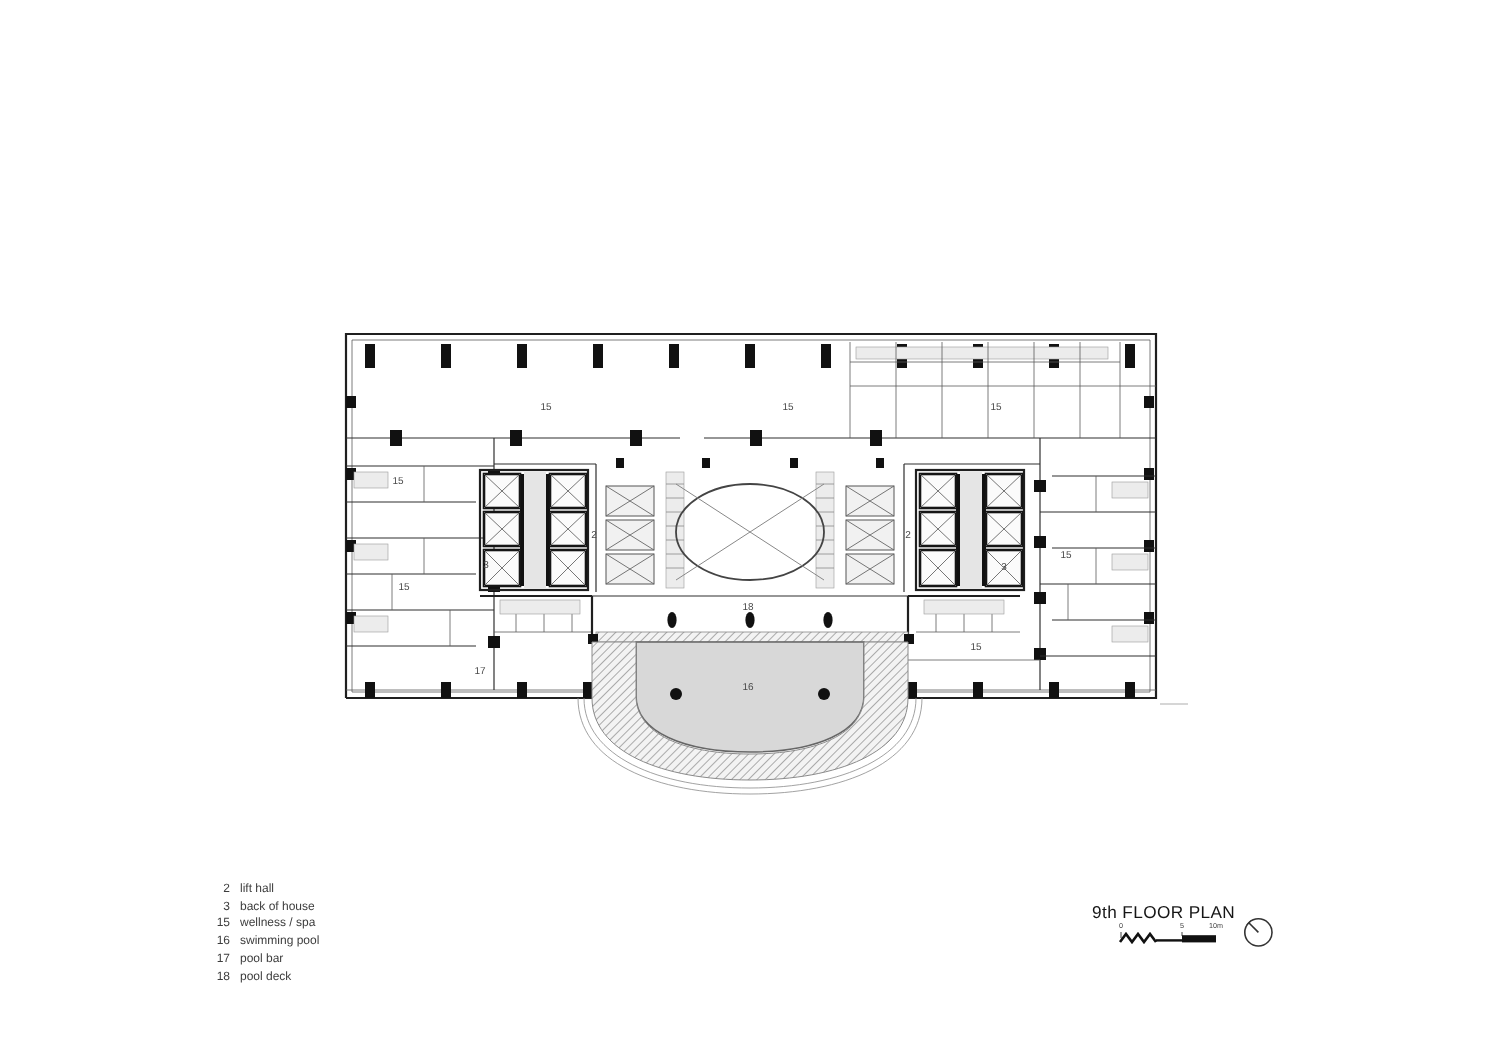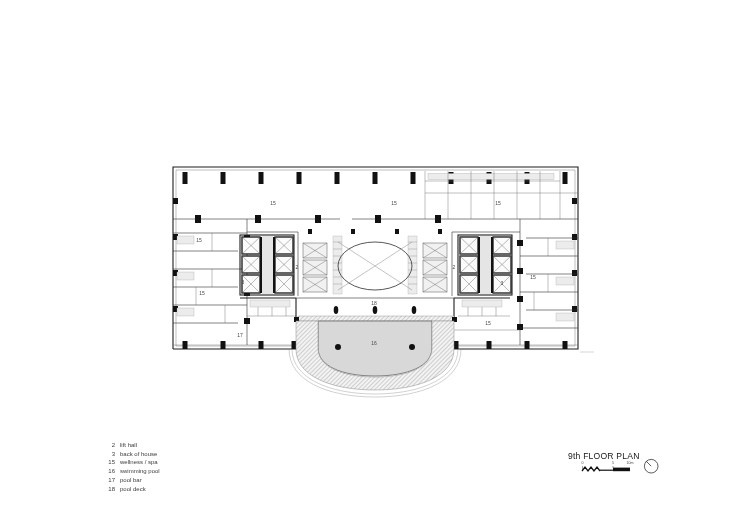--- a/index.html
+++ b/index.html
@@ -17,21 +17,21 @@
   .shaft{fill:#fbfbfb;stroke:#151515;stroke-width:1.3;}
   .xline{stroke:#666;stroke-width:0.45;fill:none;}
   .lobby{fill:#f1f1f1;stroke:#555;stroke-width:0.5;}
   .rlab{font-family:"Liberation Sans",sans-serif;font-size:5px;fill:#4a4a4a;text-anchor:middle;}
   
   #legend{position:absolute;left:104px;top:441px;font-size:6px;line-height:8.7px;color:#3d3d3d;}
   .legend-row{display:flex;}
   .legend-num{display:inline-block;width:11px;text-align:right;}
   .legend-label{display:inline-block;margin-left:5px;}
   
-  #titleblock{position:absolute;left:566px;top:450px;width:110px;height:34px;}
+  #titleblock{position:absolute;left:544px;top:450px;width:110px;height:34px;}
   #plan-title{position:absolute;left:2px;top:1px;font-size:8.6px;letter-spacing:0.2px;color:#161616;white-space:nowrap;}
   #scalebar{position:absolute;left:14px;top:10px;}
   #northarrow{position:absolute;left:76px;top:7px;}
   .tick{font-family:"Liberation Sans",sans-serif;font-size:3.6px;fill:#444;}
 </style>
 </head>
 <body>
 
 <div id="page">
 

